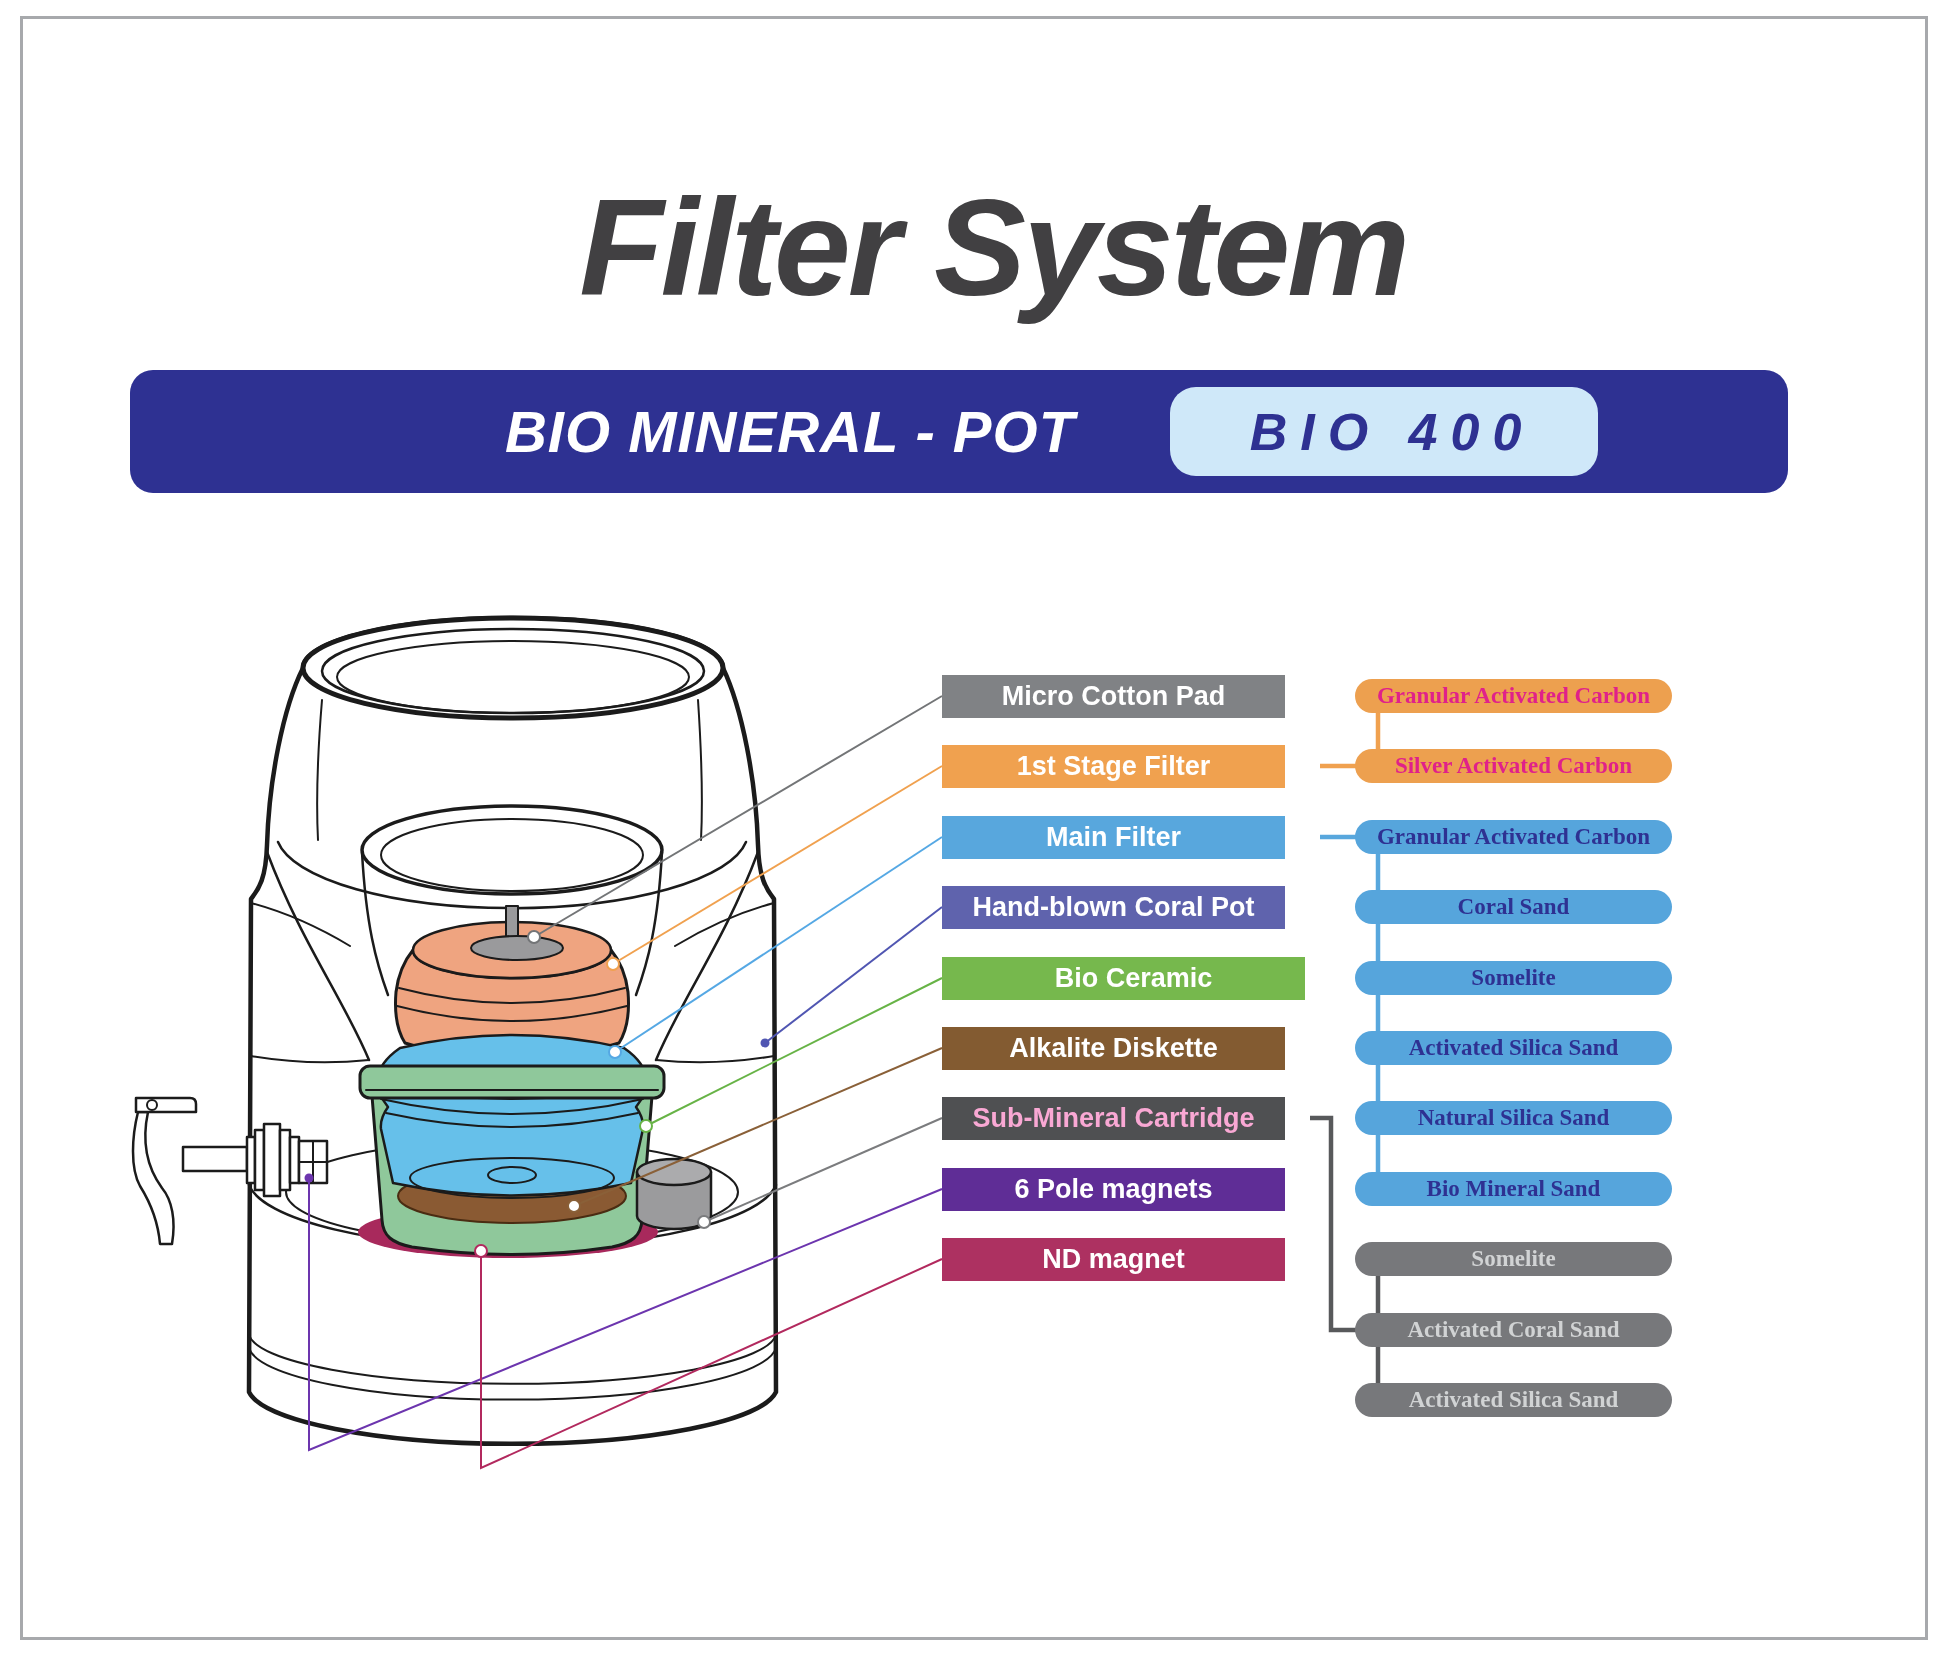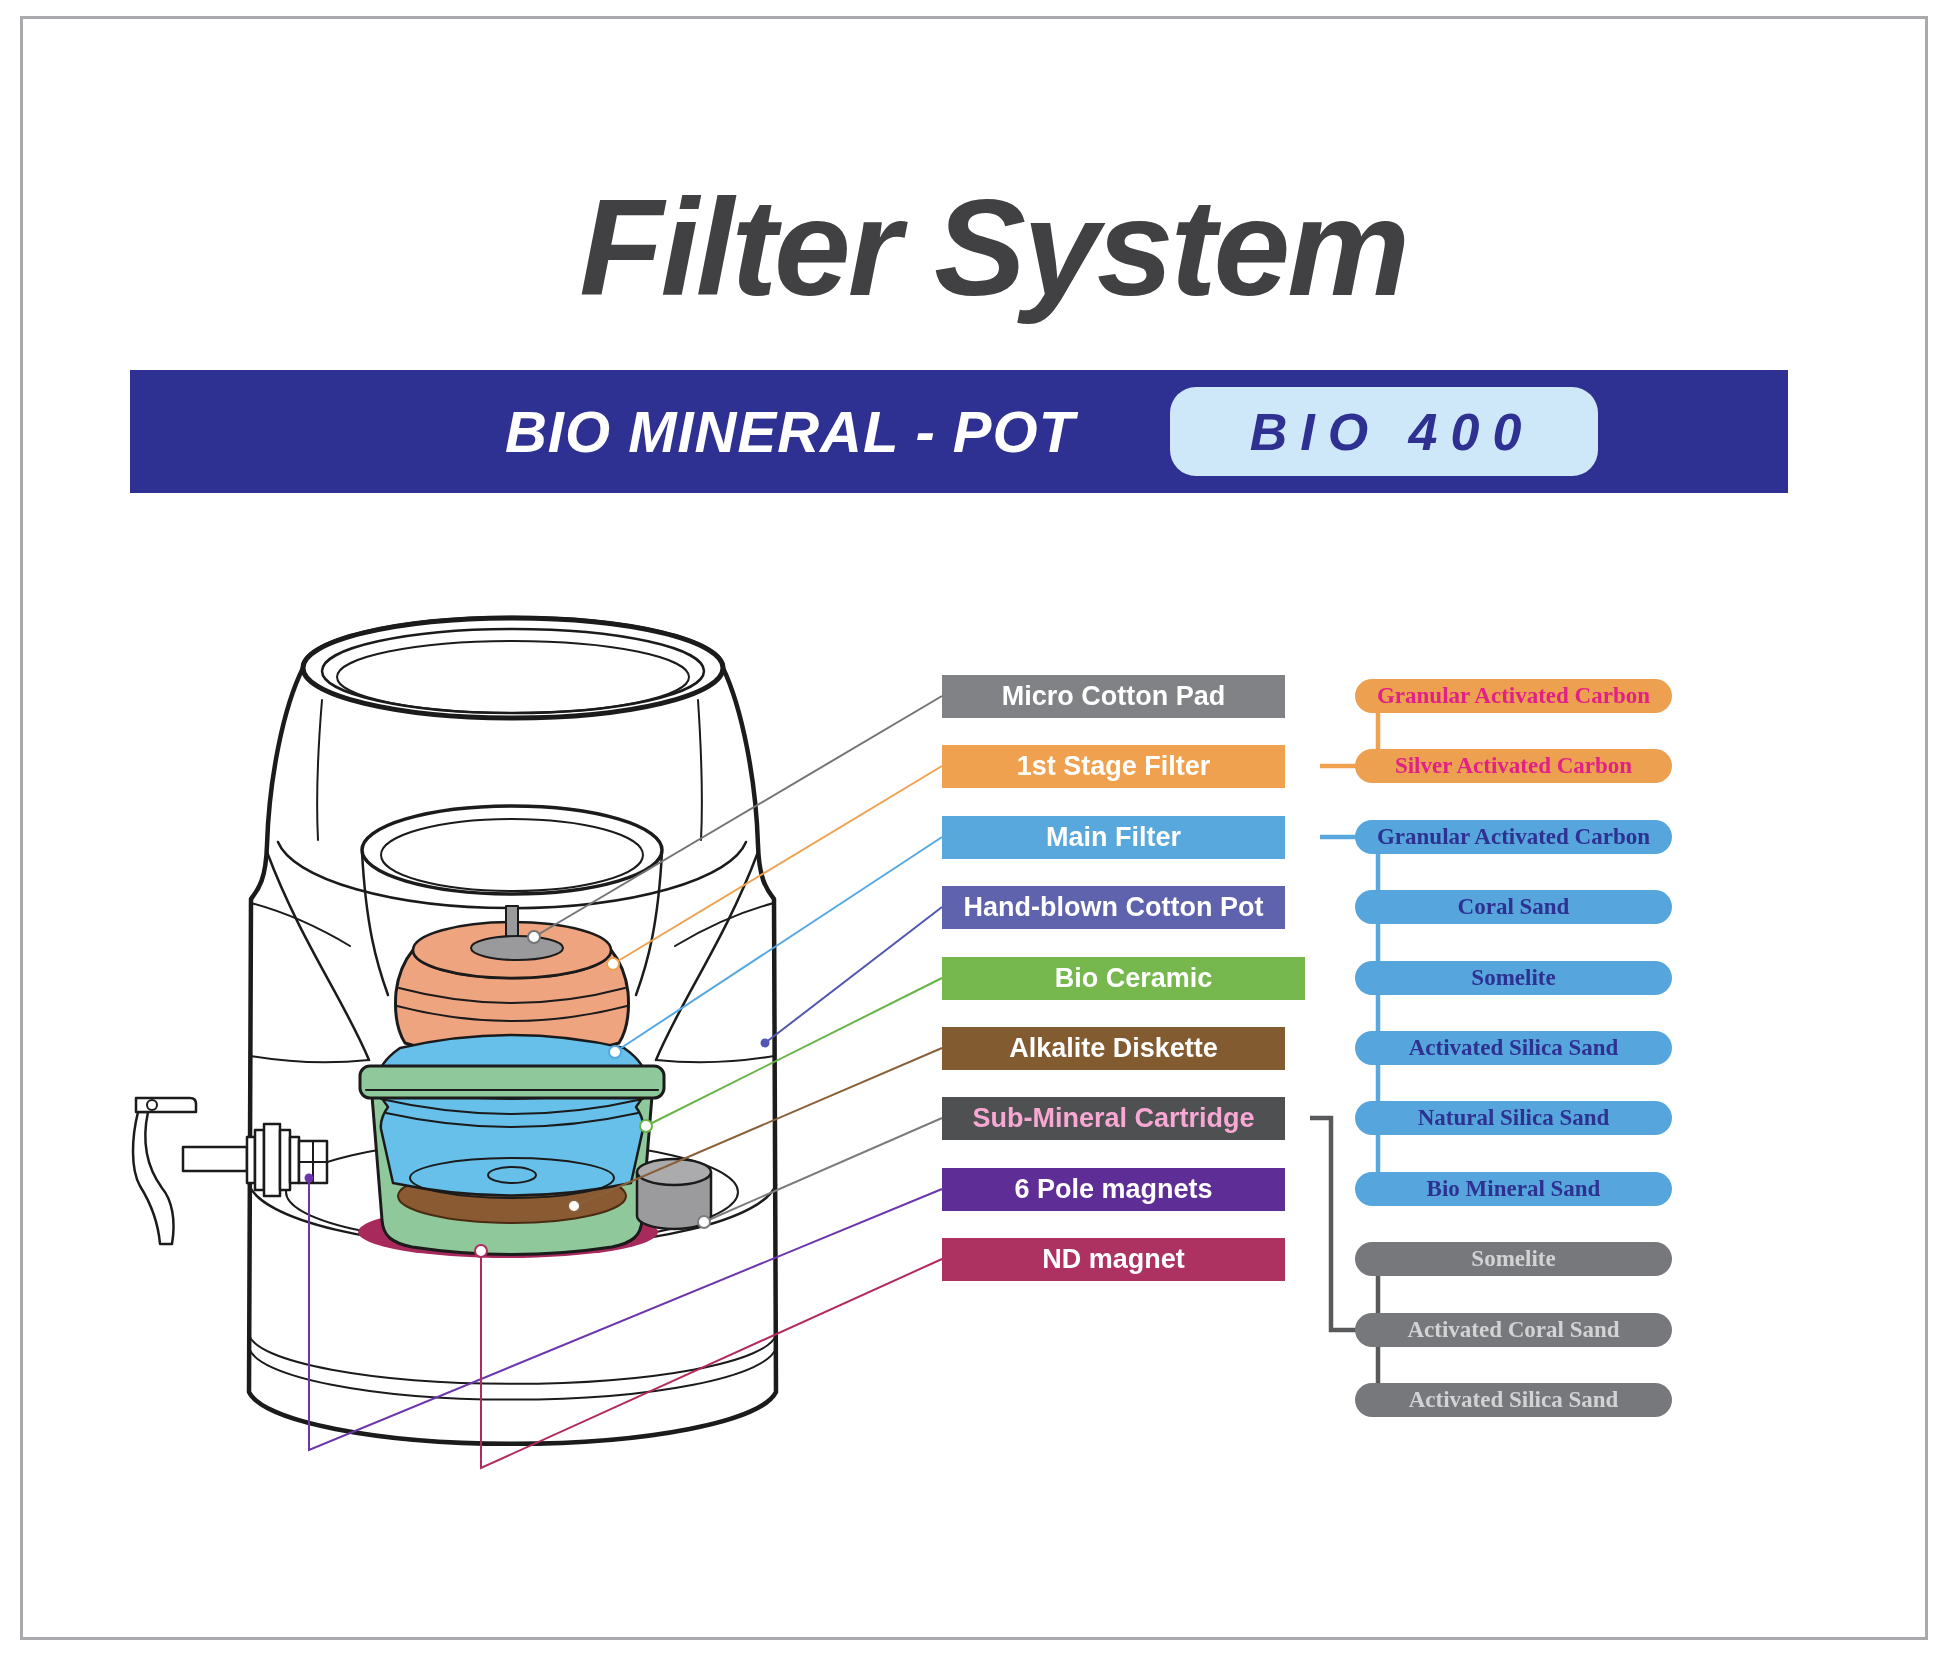--- a/index.html
+++ b/index.html
@@ -12,20 +12,21 @@
     border:3px solid #a7a9ac;box-sizing:border-box;pointer-events:none;
   }
   .page-title{
     position:absolute;left:40px;top:168px;width:1906px;text-align:center;
     font-size:138px;font-weight:bold;font-style:italic;letter-spacing:-3px;
     color:#414042;
   }
   .banner{
     position:absolute;left:130px;top:370px;width:1658px;height:123px;
     background:#2E3192;
+    border-radius:23px;
   }
   .banner .product-label{
     position:absolute;left:180px;top:0;width:960px;height:123px;
     display:flex;align-items:center;justify-content:center;
     color:#ffffff;font-size:58px;font-weight:bold;font-style:italic;letter-spacing:1px;
     white-space:nowrap;
   }
   .banner .model-badge{
     position:absolute;left:1040px;top:17px;width:412px;height:89px;border-radius:26px;
     background:#CFE8F9;display:flex;align-items:center;justify-content:center;
@@ -162,21 +163,21 @@
       <path d="M1320 766 L1409 766 M1378 766 L1378 696 L1409 696" fill="none" stroke="#F0A14F" stroke-width="4.5" stroke-linejoin="miter" stroke-linecap="butt"></path>
       <path d="M1320 837 L1409 837 M1378 837 L1378 1189 L1409 1189" fill="none" stroke="#58A7DD" stroke-width="4.5" stroke-linejoin="miter" stroke-linecap="butt"></path>
       <path d="M1310 1118 L1331 1118 L1331 1330 L1378 1330 M1378 1259 L1378 1400 M1378 1259 L1409 1259 M1378 1400 L1409 1400" fill="none" stroke="#58595B" stroke-width="4.5" stroke-linejoin="miter" stroke-linecap="butt"></path>
     </g>
 </svg>
 
 <div id="labels-layer">
     <div class="part-bar" style="top: 674.5px; background: rgb(128, 130, 133); color: rgb(255, 255, 255);">Micro Cotton Pad</div>
     <div class="part-bar" style="top: 744.5px; background: rgb(240, 161, 79); color: rgb(255, 255, 255);">1st Stage Filter</div>
     <div class="part-bar" style="top: 815.5px; background: rgb(88, 167, 221); color: rgb(255, 255, 255);">Main Filter</div>
-    <div class="part-bar" style="top: 885.5px; background: rgb(95, 99, 173); color: rgb(255, 255, 255);">Hand-blown Cotton Pot</div>
+    <div class="part-bar" style="top: 885.5px; background: rgb(95, 99, 173); color: rgb(255, 255, 255);">Hand-blown Coral Pot</div>
     <div class="part-bar" style="top: 956.5px; background: rgb(118, 184, 77); color: rgb(255, 255, 255); padding-left: 20px;">Bio Ceramic</div>
     <div class="part-bar" style="top: 1026.5px; background: rgb(131, 91, 49); color: rgb(255, 255, 255);">Alkalite Diskette</div>
     <div class="part-bar" style="top: 1096.5px; background: rgb(79, 80, 82); color: #f9a8d4;">Sub-Mineral Cartridge</div>
     <div class="part-bar" style="top: 1167.5px; background: rgb(95, 45, 150); color: rgb(255, 255, 255);">6 Pole magnets</div>
     <div class="part-bar" style="top: 1237.5px; background: rgb(173, 49, 97); color: rgb(255, 255, 255);">ND magnet</div>
     <div class="component-pill" style="top: 679px; background: rgb(237, 160, 79); color: rgb(224, 33, 138);">Granular Activated Carbon</div>
     <div class="component-pill" style="top: 749px; background: rgb(237, 160, 79); color: rgb(224, 33, 138);">Silver Activated Carbon</div>
     <div class="component-pill" style="top: 820px; background: rgb(86, 165, 220); color: rgb(46, 49, 146);">Granular Activated Carbon</div>
     <div class="component-pill" style="top: 890px; background: rgb(86, 165, 220); color: rgb(46, 49, 146);">Coral Sand</div>
     <div class="component-pill" style="top: 961px; background: rgb(86, 165, 220); color: rgb(46, 49, 146);">Somelite</div>

